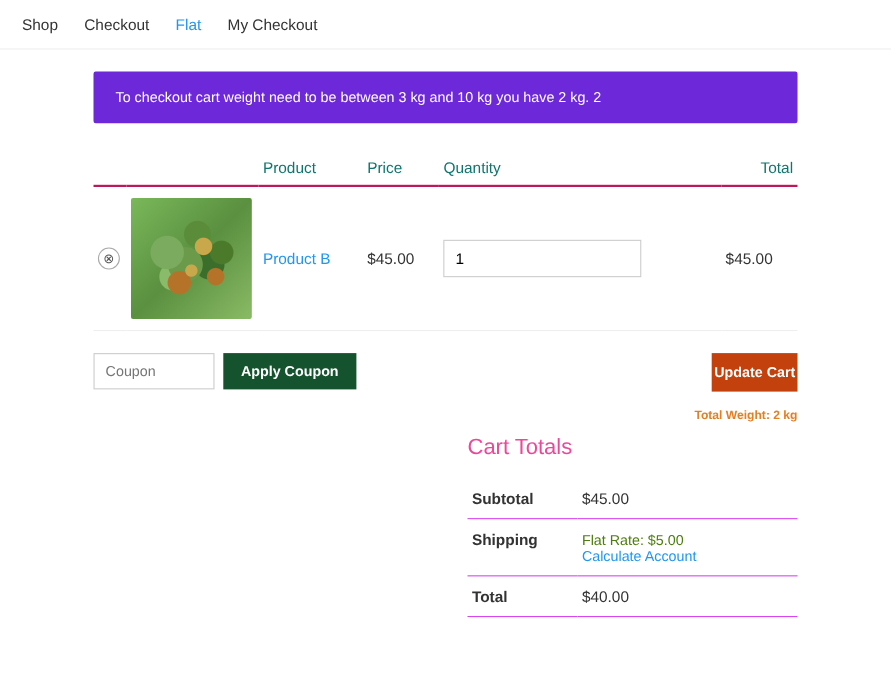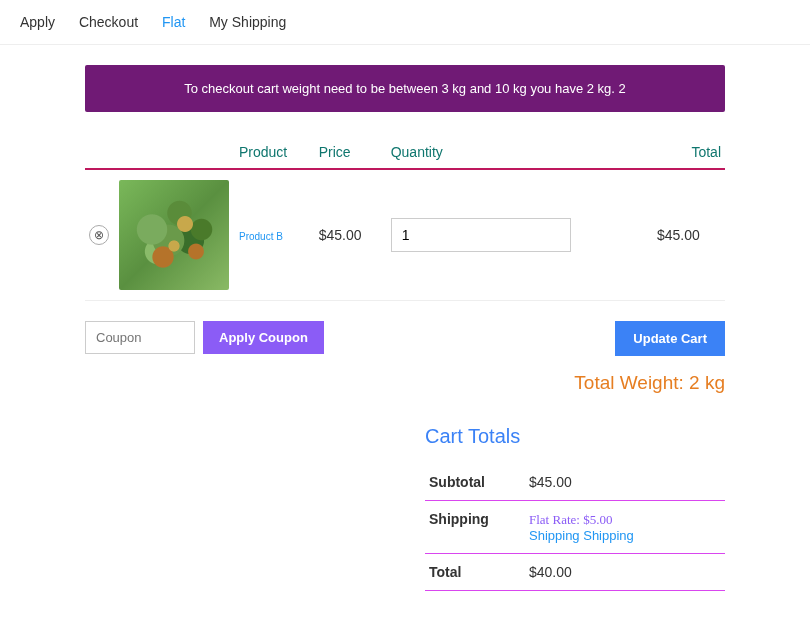--- a/index.html
+++ b/index.html
@@ -8,75 +8,74 @@
     
     nav { padding: 14px 20px; border-bottom: 1px solid #eee; }
     nav a { text-decoration: none; color: #333; margin-right: 20px; font-size: 14px; }
     nav a.active { color: #2196F3; }
 
     
     .main { max-width: 680px; margin: 0 auto; padding: 20px; }
 
     
     .alert {
-      background: #701a75;
+      background: #6d28d9;
       color: #fff;
       padding: 16px 20px;
       margin-bottom: 24px;
       font-size: 13px;
       border-radius: 2px;
-      text-align: center;
     }
 
     
     .cart-table { width: 100%; border-collapse: collapse; margin-bottom: 20px; }
     .cart-table th { text-align: left; padding: 8px 4px; font-weight: normal; color: #0f766e; border-bottom: 2px solid #be185d; }
     .cart-table th.right { text-align: right; }
     .cart-table td { padding: 10px 4px; vertical-align: middle; }
     .cart-table tr.product-row td { border-bottom: 1px solid #eee; }
 
     .remove-btn { 
       width: 20px; height: 20px; border-radius: 50%; border: 1px solid #aaa; 
       background: #fff; cursor: pointer; display: flex; align-items: center; justify-content: center;
       font-size: 12px; color: #555;
     }
 
-    .product-link { color: #2196F3; text-decoration: none; font-size: 10px; }
+    .product-link { color: #2196F3; text-decoration: none; font-size: 14px; }
     .price { color: #333; font-size: 14px; }
     .total { color: #333; font-size: 14px; text-align: right; }
 
     .qty-input {
       width: 180px; padding: 8px 10px; border: 1px solid #ccc; font-size: 14px;
     }
 
     
     .actions-row { display: flex; justify-content: space-between; align-items: flex-start; margin-bottom: 16px; }
     .coupon-area { display: flex; gap: 8px; }
     .coupon-input { padding: 8px 10px; border: 1px solid #ccc; font-size: 13px; width: 110px; }
     .apply-btn {
-      background: #8b5cf6; color: #fff; border: none; padding: 8px 16px;
+      background: #14532d; color: #fff; border: none; padding: 8px 16px;
       cursor: pointer; font-size: 13px; font-weight: bold;
     }
     .update-btn {
-      background: #3b82f6; color: #fff; border: none; padding: 10px 18px;
+      background: #c2410c; color: #fff; border: none; padding: 10px 2px;
       cursor: pointer; font-size: 13px; font-weight: bold;
     }
 
     
-    .weight-row { text-align: right; color: #e67e22; font-size: 19px; margin-bottom: 31px; }
+    .weight-row { text-align: right; color: #e67e22; font-size: 11px; margin-bottom: 12px; font-weight: bold; }
 
     
     .cart-totals { max-width: 300px; margin-left: auto; }
-    .cart-totals h3 { font-size: 20px; font-weight: normal; margin-bottom: 16px; color: #3b82f6; }
+    .cart-totals h3 { font-size: 20px; font-weight: normal; margin-bottom: 16px; color: #ec4899; }
     .totals-table { width: 100%; border-collapse: collapse; }
     .totals-table td { padding: 10px 4px; border-bottom: 1px solid #d946ef; font-size: 14px; vertical-align: top; }
     .totals-table td:first-child { font-weight: bold; color: #333; width: 100px; }
     .totals-table td:last-child { color: #333; }
     .shipping-link { color: #2196F3; text-decoration: none; display: block; font-size: 13px; }
-    .flat-rate { color: #8b5cf6; font-size: 13px; font-family: Liberation Serif, serif; }
+    .flat-rate { color: #4d7c0f; font-size: 13px; }
 
     
     .salad-img {
       width: 110px;
       height: 110px;
       background: 
         radial-gradient(circle at 60% 40%, #c8a84b 8%, transparent 9%),
         radial-gradient(circle at 50% 60%, #c8a84b 6%, transparent 7%),
         radial-gradient(circle at 40% 70%, #b5732a 10%, transparent 11%),
         radial-gradient(circle at 70% 65%, #b5732a 7%, transparent 8%),
@@ -87,24 +86,24 @@
         radial-gradient(circle at 35% 65%, #8abb6a 12%, transparent 13%),
         radial-gradient(circle at 65% 55%, #3a6e2a 14%, transparent 15%),
         linear-gradient(135deg, #7ab85a 0%, #5a9040 50%, #8aba65 100%);
       border-radius: 2px;
     }
   </style>
 </head>
 <body>
 
 <nav>
-  <a href="#">Apply</a>
+  <a href="#">Shop</a>
   <a href="#">Checkout</a>
   <a href="#" class="active">Flat</a>
-  <a href="#">My Shipping</a>
+  <a href="#">My Checkout</a>
 </nav>
 
 <div class="main">
 
   <div class="alert">
     <span>To checkout cart weight need to be between 3 kg and 10 kg you have 2 kg.  2</span>
   </div>
 
   <table class="cart-table">
     <thead>
@@ -158,21 +157,21 @@
     <table class="totals-table">
       <tbody>
           <tr>
         <td>Subtotal</td>
         <td>$45.00</td>
       </tr>
       <tr>
         <td>Shipping</td>
         <td>
           <span class="flat-rate">Flat Rate: $5.00</span>
-          <a href="#" class="shipping-link">Shipping Shipping</a>
+          <a href="#" class="shipping-link">Calculate Account</a>
         </td>
       </tr>
       <tr>
         <td>Total</td>
         <td>$40.00</td>
       </tr>
     </tbody>
       </table>
   </div>
 

